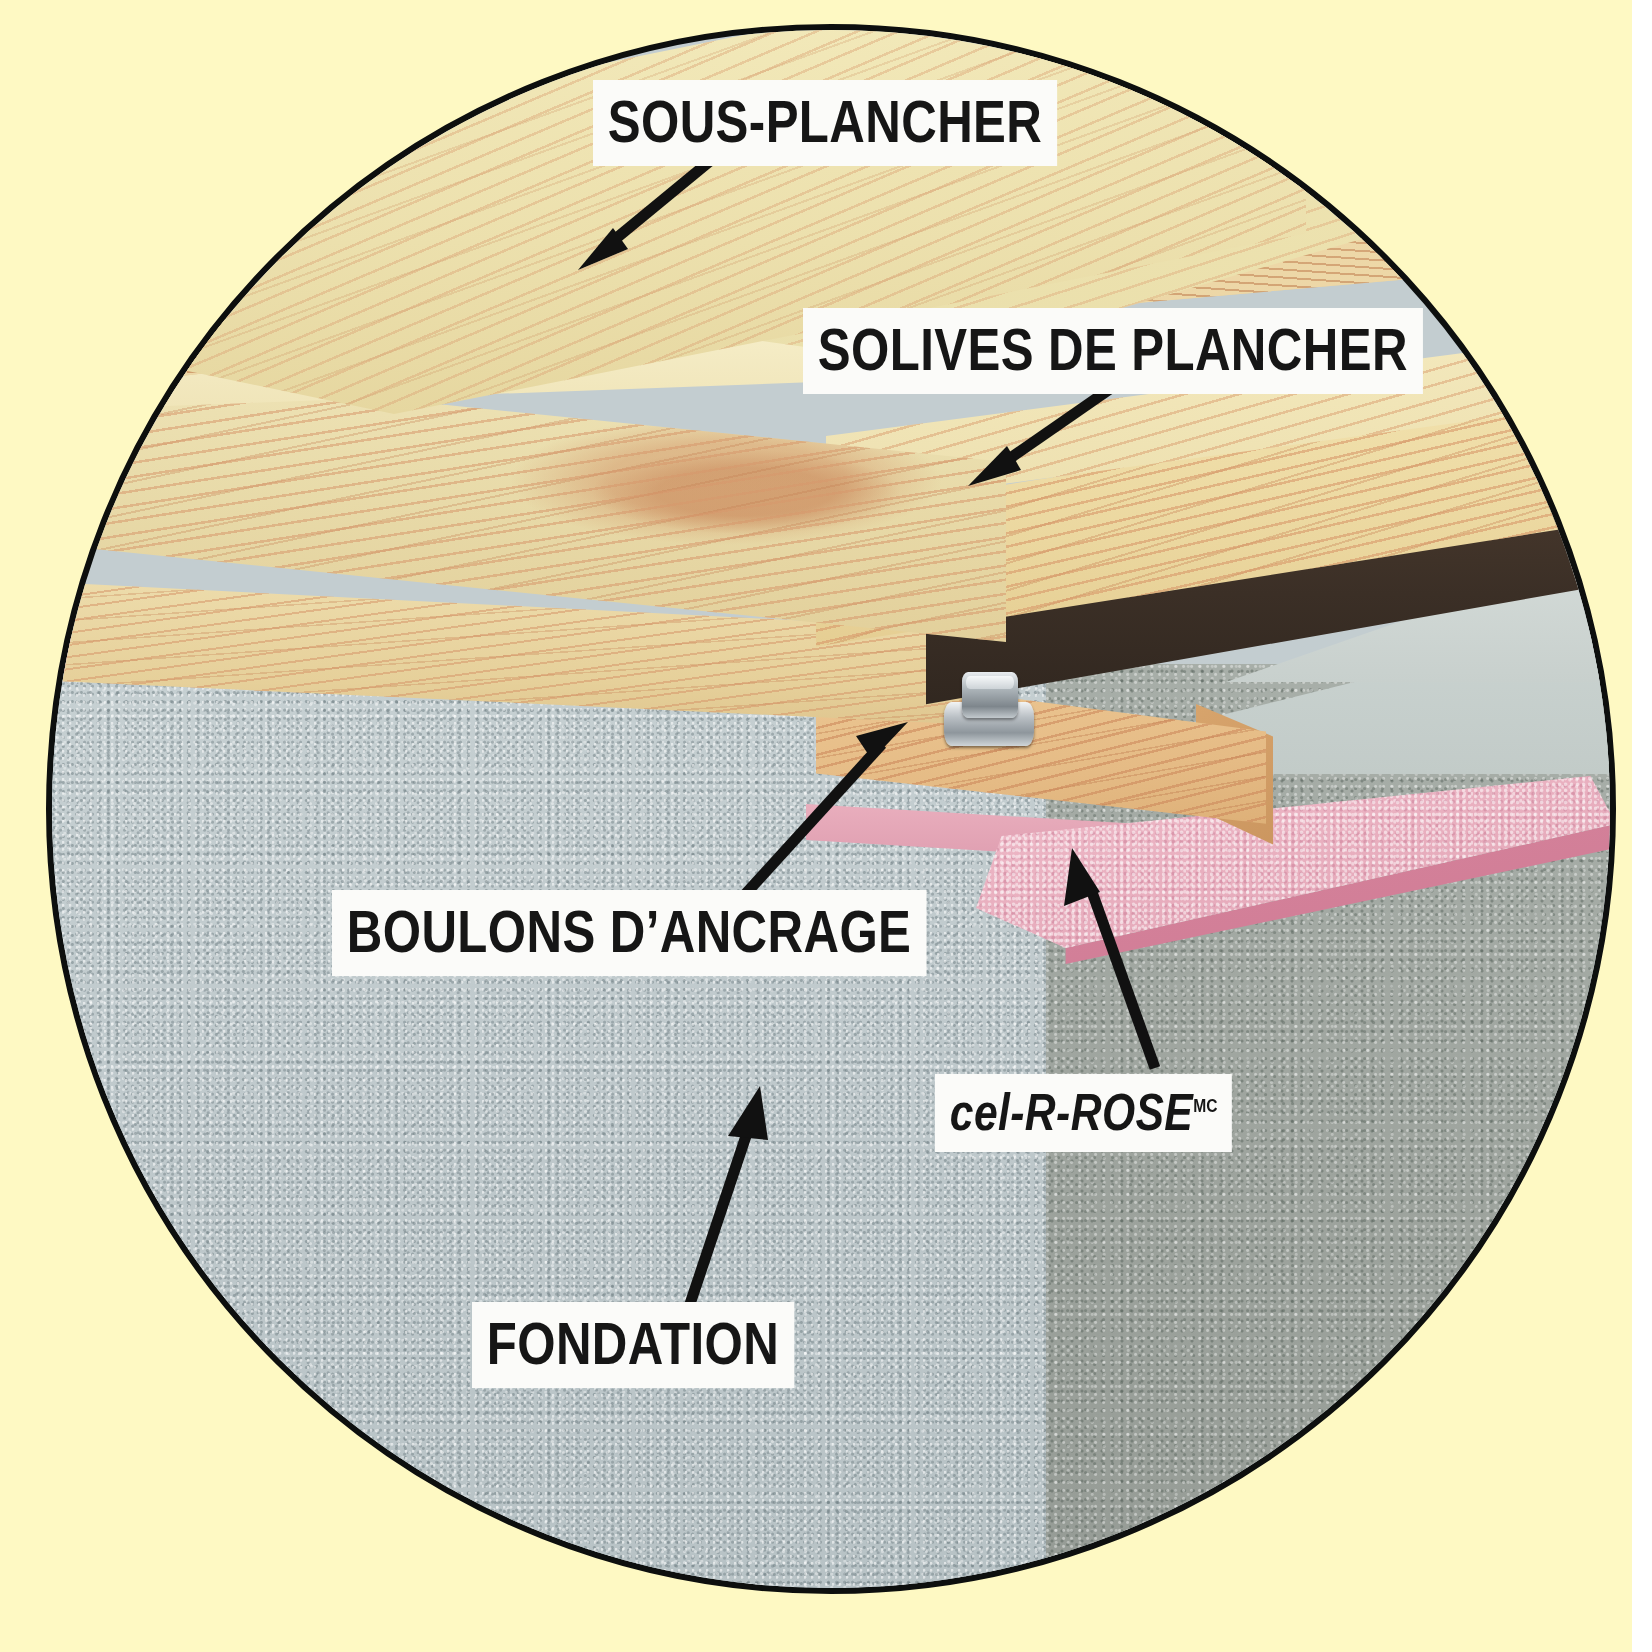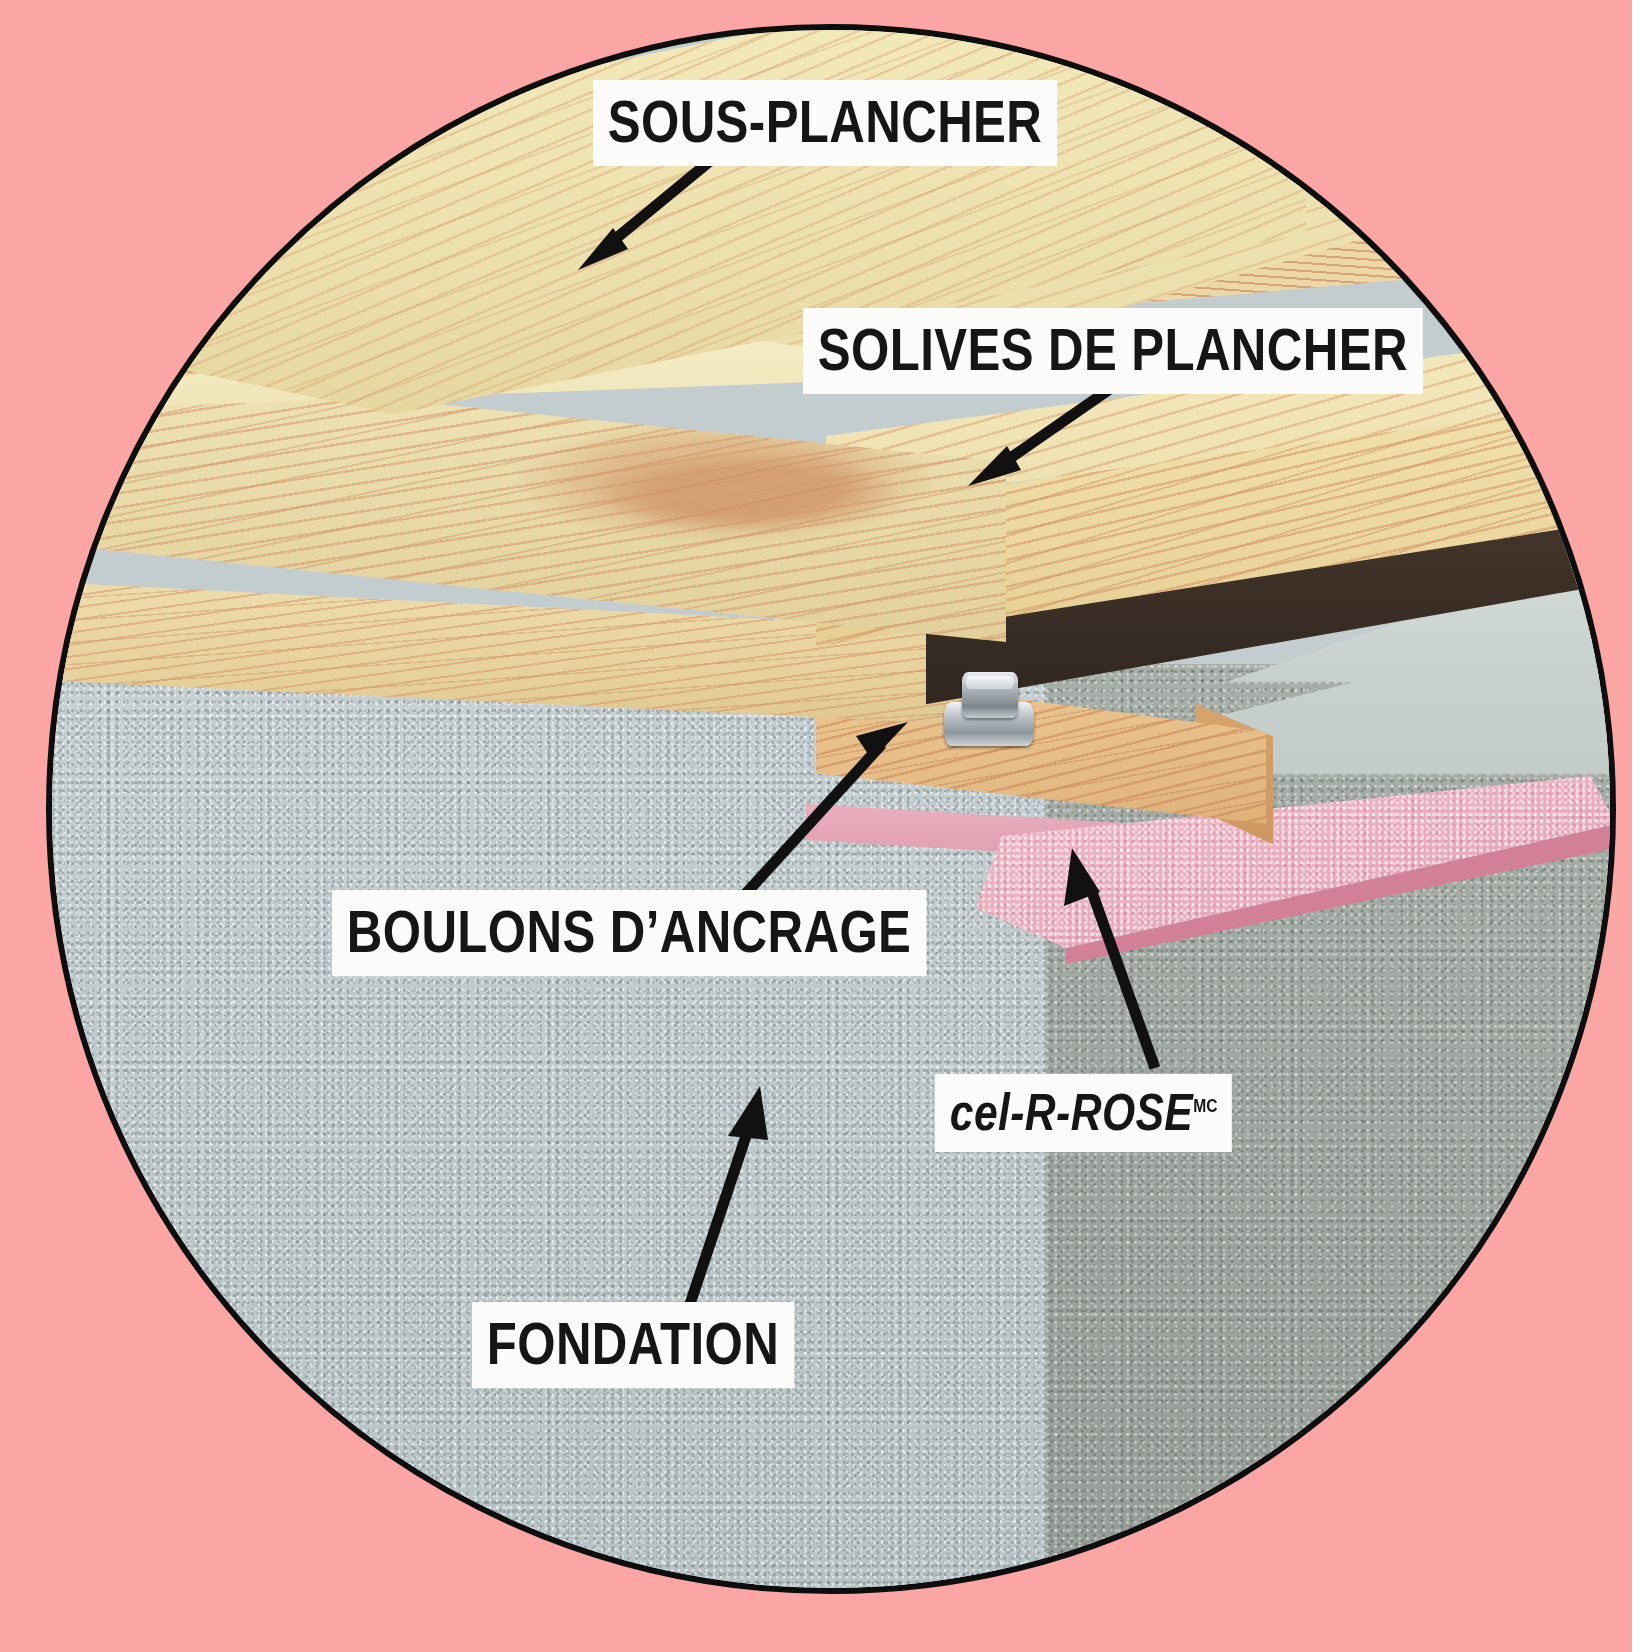--- a/index.html
+++ b/index.html
@@ -1,19 +1,19 @@
 <!DOCTYPE html>
 <html><head>
 <meta charset="utf-8">
 <style>
   html,body{margin:0;padding:0;background:#ffffff;}
   body{width:1652px;height:1652px;overflow:hidden;
        font-family:"Liberation Sans", sans-serif;}
 
-  #stage{position:relative;width:1632px;height:1652px;background:#fca5a5;}
+  #stage{position:relative;width:1632px;height:1652px;background:#fef9c3;}
 
   
   #circle{
     position:absolute;left:46px;top:24px;width:1570px;height:1570px;
     border-radius:50%;
     border:6px solid #0d0f0e;
     overflow:hidden;
     background:#c3cdd0;
     box-sizing:border-box;
   }

